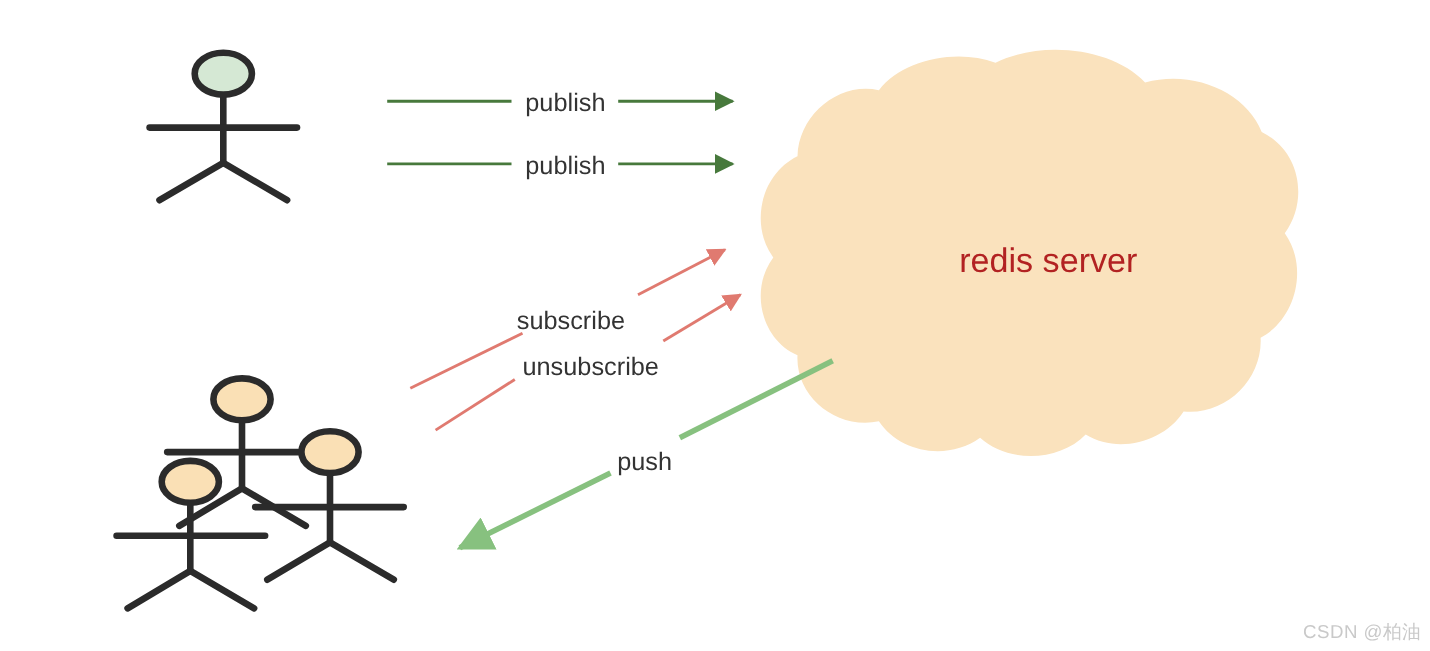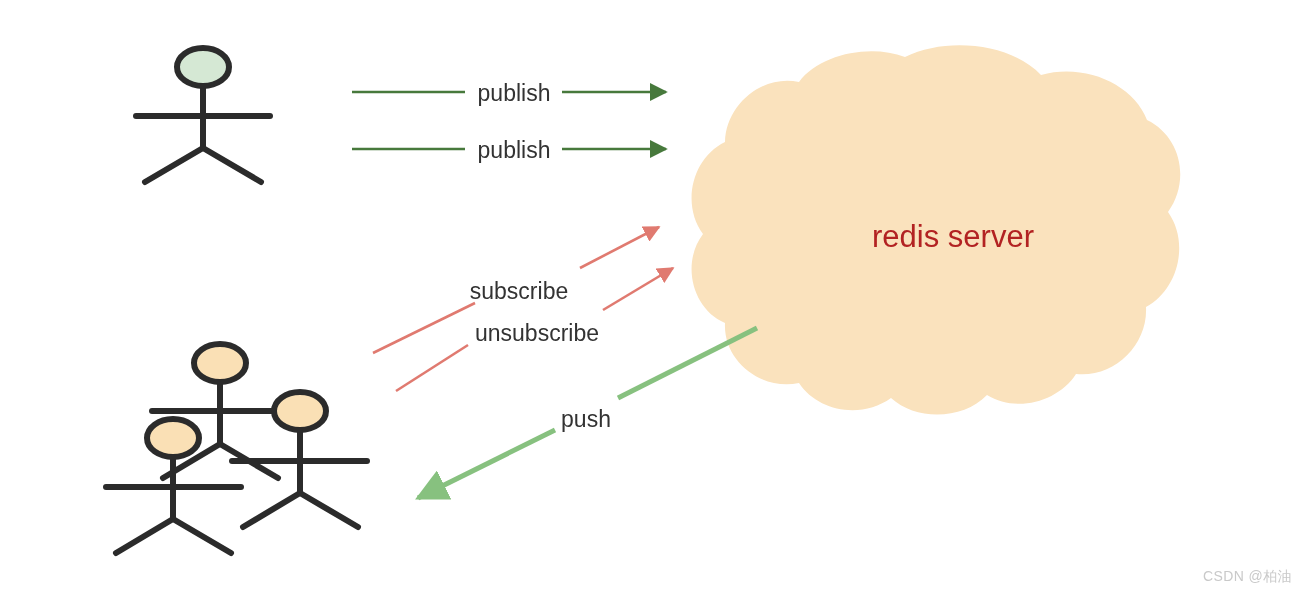--- a/index.html
+++ b/index.html
@@ -33,21 +33,21 @@
   .cloud-label {
     font-family: "Liberation Sans", sans-serif;
     font-size: 31px;
     fill: #b22222;
   }
   .watermark {
     position: absolute;
     right: 8px;
     bottom: 6px;
     font-family: "Liberation Sans", sans-serif;
-    font-size: 14px;
+    font-size: 17px;
     color: #c9c9c9;
     white-space: nowrap;
     letter-spacing: 0.4px;
   }
 </style>
 </head>
 <body>
 
 <div id="canvas">
 

